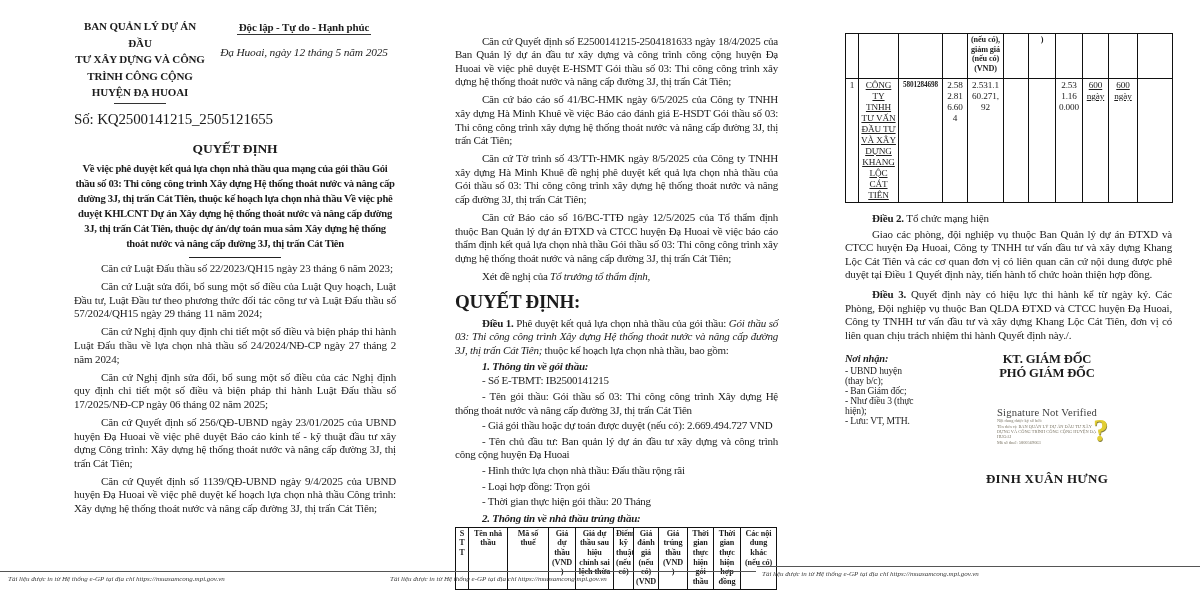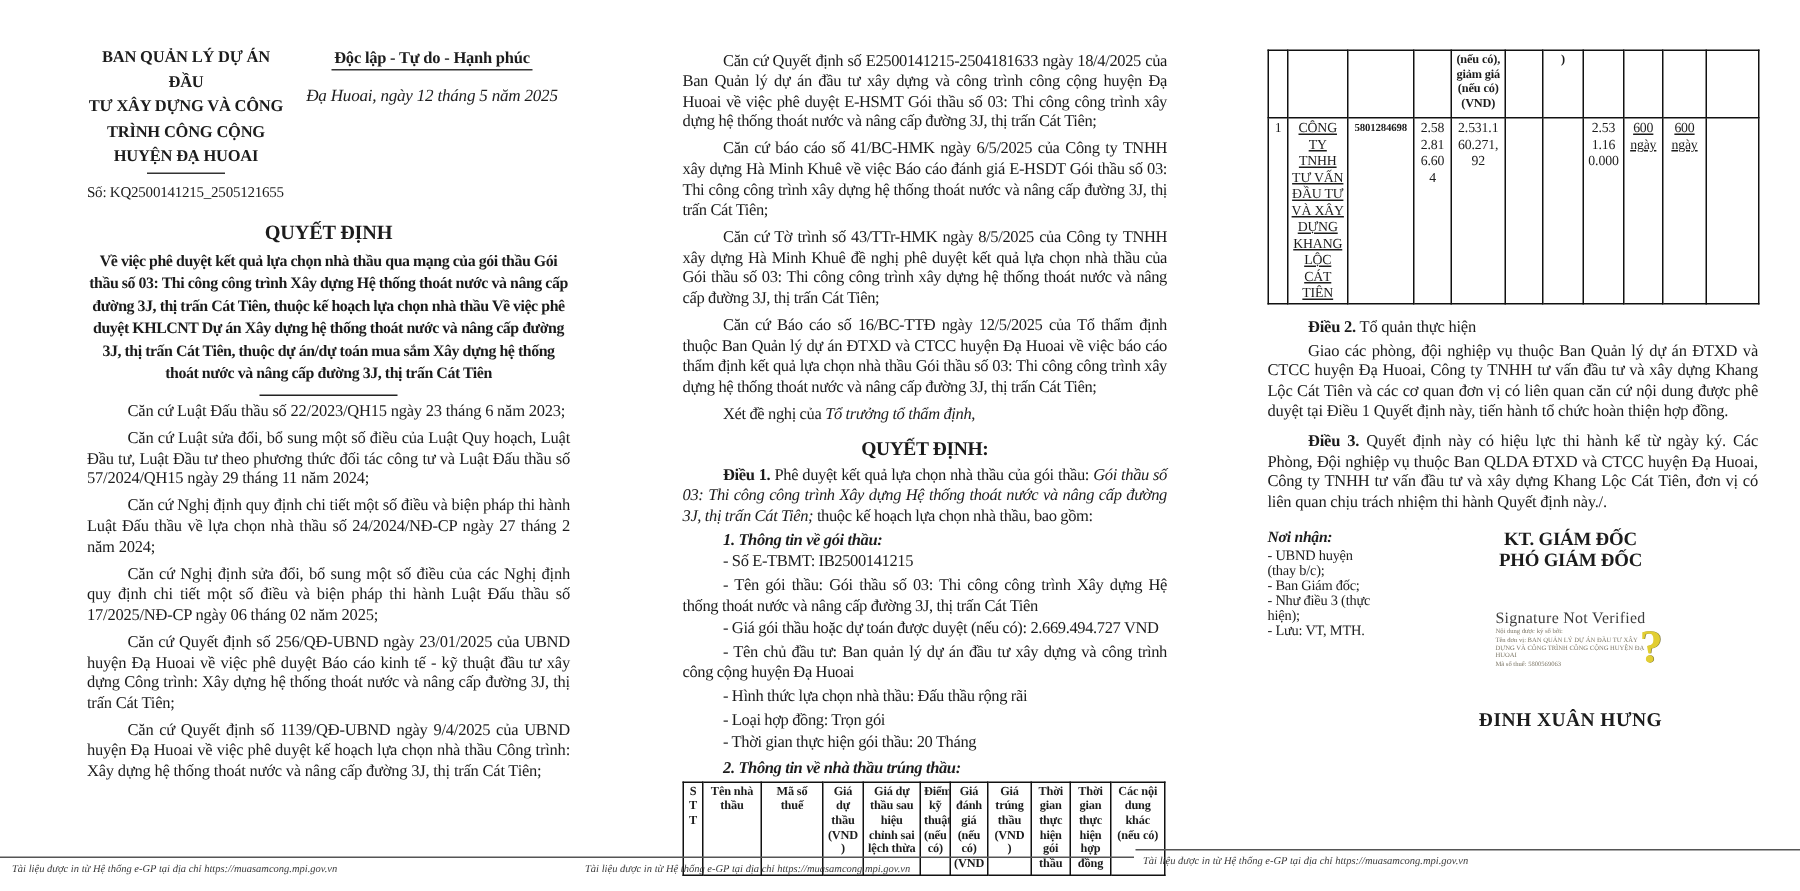--- a/index.html
+++ b/index.html
@@ -1,45 +1,45 @@
 <!DOCTYPE html>
 <html><head>
 <meta charset="utf-8">
 <style>
   html,body{margin:0;padding:0;background:#fff;}
   body{width:1200px;height:594px;position:relative;overflow:hidden;
        font-family:"Liberation Serif","DejaVu Serif",serif;color:#1c1c1c;}
   .sheet{position:absolute;top:0;height:594px;box-sizing:border-box;overflow:hidden;}
-  #p1{left:0;width:387px;padding:30px 7px 0 58px;}
+  #p1{left:16px;width:387px;padding:18px 7px 0 58px;}
   #p2{left:387px;width:400px;padding:30px 9px 0 68px;letter-spacing:-0.25px;}
   #p3{left:787px;width:413px;padding:30px 28px 0 58px;}
   .doc{font-size:11px;letter-spacing:-0.15px;}
 
   
   .hdr{display:flex;}
   .org{width:132px;text-align:center;font-weight:bold;font-size:11px;line-height:16.5px;}
   .org-rule{width:52px;border-top:1px solid #333;margin:2px auto 0;}
   .nat{flex:1;text-align:center;padding-left:6px;}
   .motto1{font-weight:bold;font-size:11.4px;line-height:14px;}
   .motto2{font-weight:bold;font-size:11px;display:inline-block;border-bottom:1px solid #333;
           padding:3px 2px 1px;line-height:12px;}
   .pdate{font-style:italic;font-size:11.4px;margin-top:11px;}
-  .docnum{font-size:10px;margin-top:7px;}
+  .docnum{font-size:15px;margin-top:7px;}
 
   .title{text-align:center;font-weight:bold;font-size:13.5px;margin-top:13px;}
   .subject{text-align:center;font-weight:bold;font-size:10.6px;line-height:15px;
            letter-spacing:-0.3px;margin-top:4px;}
   .subject-rule{width:92px;border-top:1.2px solid #222;margin:6px auto 0;}
   .issuer{text-align:center;font-weight:bold;font-size:12.2px;margin-top:16px;}
 
   .body-p{font-size:inherit;line-height:13.6px;text-align:justify;text-indent:27px;margin:4.5px 0 0;}
   .tight{margin-top:2px;}
   .b{font-weight:bold;} .i{font-style:italic;} .bi{font-weight:bold;font-style:italic;}
 
-  .decides{text-align:center;font-weight:bold;font-size:13px;margin:7px 0 4px;}
+  .decides{font-weight:bold;font-size:19px;margin:7px 0 4px;}
   .sec-h{font-size:11px;margin:3px 0 0;text-indent:27px;}
 
   
   table.bid{border-collapse:collapse;table-layout:fixed;margin-top:3px;}
   table.bid td{border:1.4px solid #111;vertical-align:top;text-align:center;
                padding:1px 2px;font-weight:bold;font-size:8.2px;line-height:9.6px;
                letter-spacing:-0.1px;overflow:hidden;}
   #p2 table.bid{width:321px;}
   #p3 table.bid{width:327px;}
   table.bid tr.vals td{font-weight:normal;font-size:9.2px;line-height:11px;word-break:break-all;}
@@ -183,21 +183,21 @@
       <td></td>
       <td></td>
       <td>2.531.160.000</td>
       <td class="txt">600 ngày</td>
       <td class="txt">600 ngày</td>
       <td></td>
     </tr>
   </tbody>
     </table>
 
-  <p class="body-p" style="margin-top:9px"><span class="b">Điều 2.</span><span> Tổ quản thực hiện</span></p>
+  <p class="body-p" style="margin-top:9px"><span class="b">Điều 2.</span><span> Tổ chức mạng hiện</span></p>
   <p class="body-p tight">Giao các phòng, đội nghiệp vụ thuộc Ban Quản lý dự án ĐTXD và CTCC huyện Đạ Huoai, Công ty TNHH tư vấn đầu tư và xây dựng Khang Lộc Cát Tiên và các cơ quan đơn vị có liên quan căn cứ nội dung được phê duyệt tại Điều 1 Quyết định này, tiến hành tổ chức hoàn thiện hợp đồng.</p>
   <p class="body-p" style="margin-top:6px"><span class="b">Điều 3.</span><span> Quyết định này có hiệu lực thi hành kể từ ngày ký. Các Phòng, Đội nghiệp vụ thuộc Ban QLDA ĐTXD và CTCC huyện Đạ Huoai, Công ty TNHH tư vấn đầu tư và xây dựng Khang Lộc Cát Tiên, đơn vị có liên quan chịu trách nhiệm thi hành Quyết định này./.</span></p>
 
   <div class="sig-row">
     <div class="recips">
       <div class="lbl">Nơi nhận:</div>
       <div class="itm">- UBND huyện (thay b/c);</div>
       <div class="itm">- Ban Giám đốc;</div>
       <div class="itm">- Như điều 3 (thực hiện);</div>
       <div class="itm">- Lưu: VT, MTH.</div>

